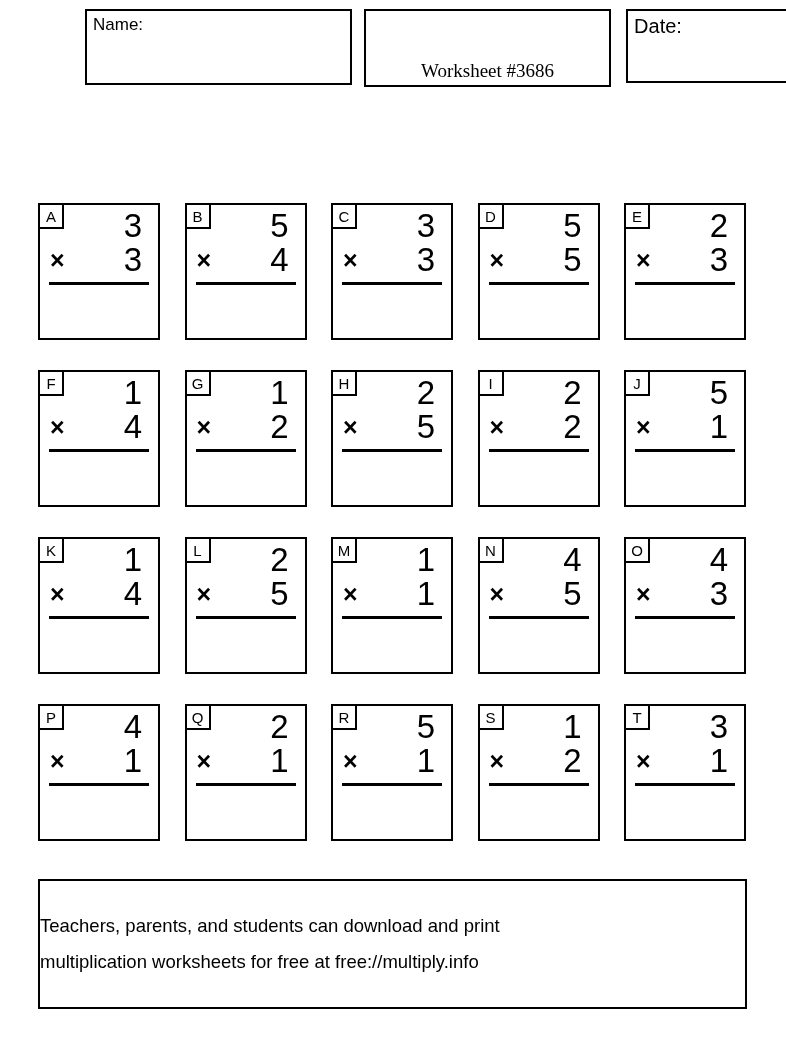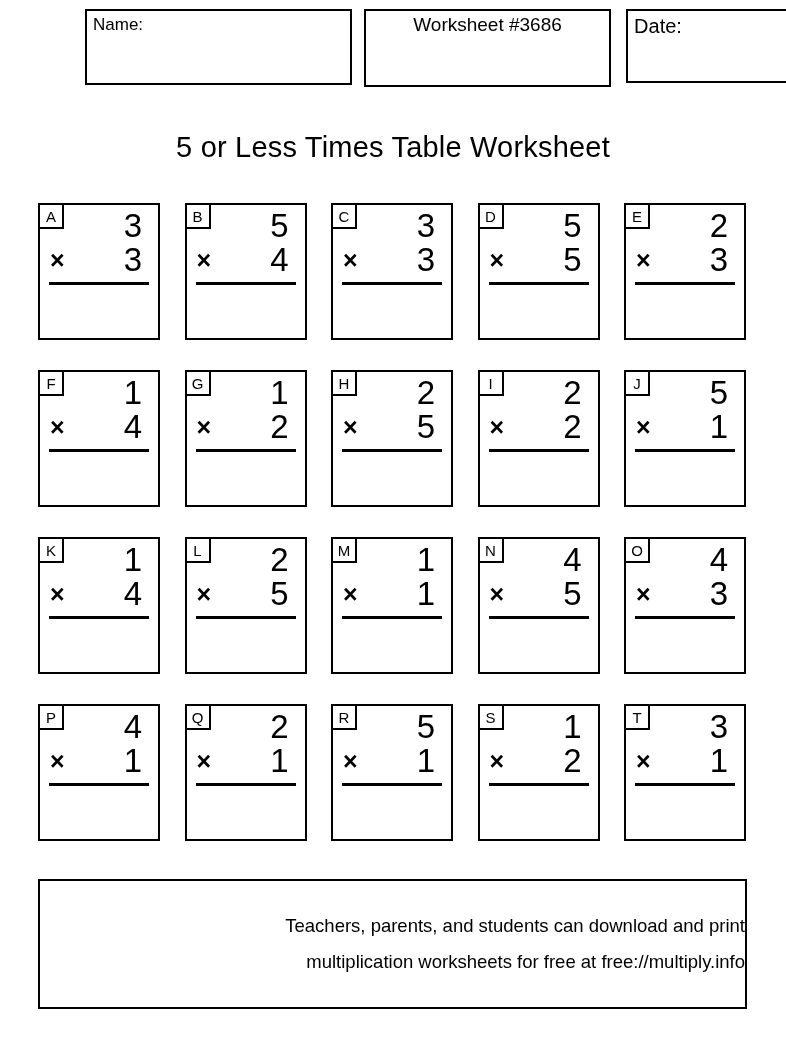--- a/index.html
+++ b/index.html
@@ -14,22 +14,22 @@
 
   
   .header { position: absolute; top: 9px; left: 38px; width: 709px; display: flex; margin-left: 47px; }
   .name-box {
     width: 272px; height: 76px; border: 2px solid #000;
     font-size: 17px; padding: 4px 0 0 6px;
   }
   .ws-box {
     margin-left: 12px;
     width: 252px; height: 78px; border: 2px solid #000;
-    display: flex; flex-direction: column; justify-content: space-between;
-    text-align: center; font-size: 19px; line-height: 28px;
+    display: flex; flex-direction: column; justify-content: flex-end;
+    text-align: center; font-size: 19px; line-height: 28px; font-family: Liberation Serif, serif;
   }
   .date-box {
     margin-left: 15px;
     width: 171px; height: 74px; border: 2px solid #000;
     font-size: 20px; padding: 4px 0 0 6px;
   }
 
   
   .title {
     position: absolute; top: 131px; left: 0; width: 786px;
@@ -75,41 +75,40 @@
     width: 100px; margin: 5px auto 0;
     border-top: 3px solid #000;
   }
 
   
   .footer {
     position: absolute; top: 879px; left: 38px;
     width: 709px; height: 130px;
     border: 2px solid #000;
     display: flex; flex-direction: column; justify-content: center;
-    text-align: right; font-size: 18.5px; line-height: 36px; padding-left: 38px;
+    text-align: left; font-size: 18.5px; line-height: 36px;
   }
 </style>
 </head>
 <body>
 
 <div class="page">
 
   <div class="header">
     <div class="name-box">
       <span>Name:</span>
     </div>
     <div class="ws-box">
       <div>Worksheet #3686</div>
     </div>
     <div class="date-box">
       <span>Date:</span>
     </div>
   </div>
 
-  <div class="title">5 or Less Times Table Worksheet</div>
 
   <div class="grid" id="problems-grid">
     <div class="problem">
       <div class="letter-badge">
         <span>A</span>
       </div>
       <div class="p-top">3</div>
       <div class="p-row2">
         <span class="times">×</span>
         <span>3</span>

